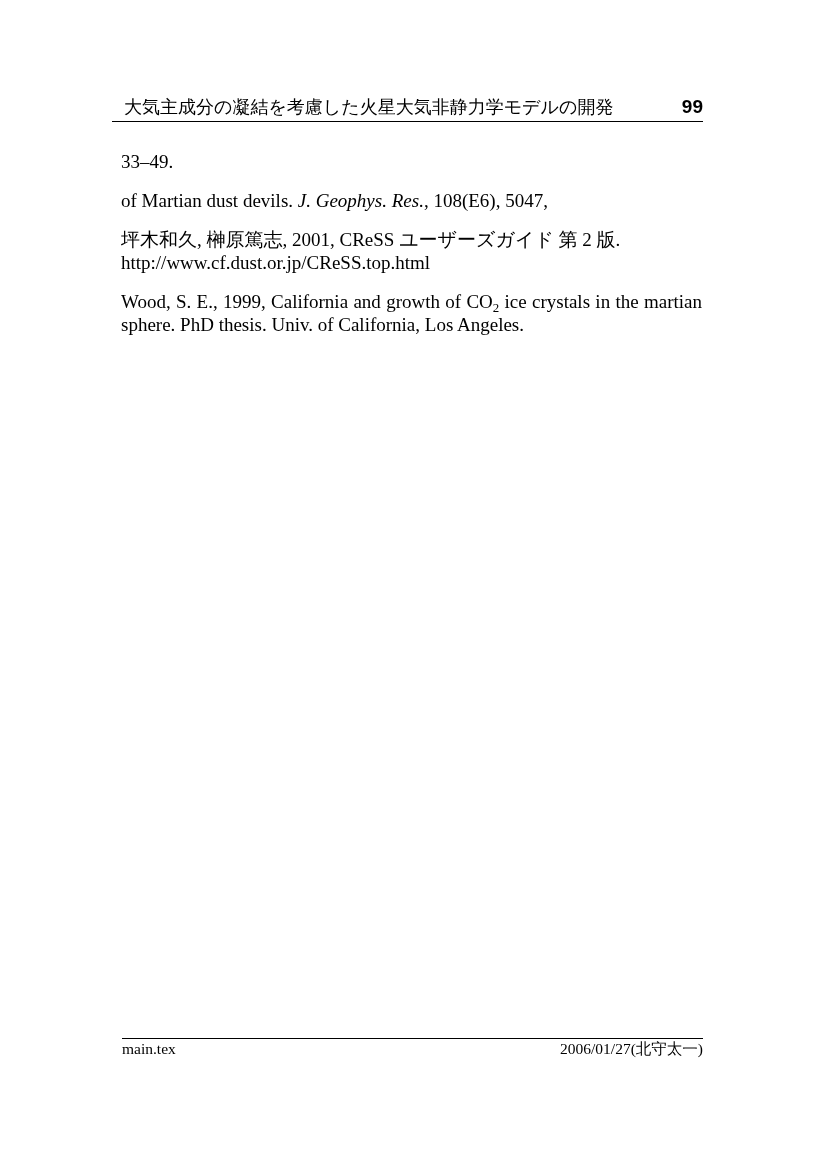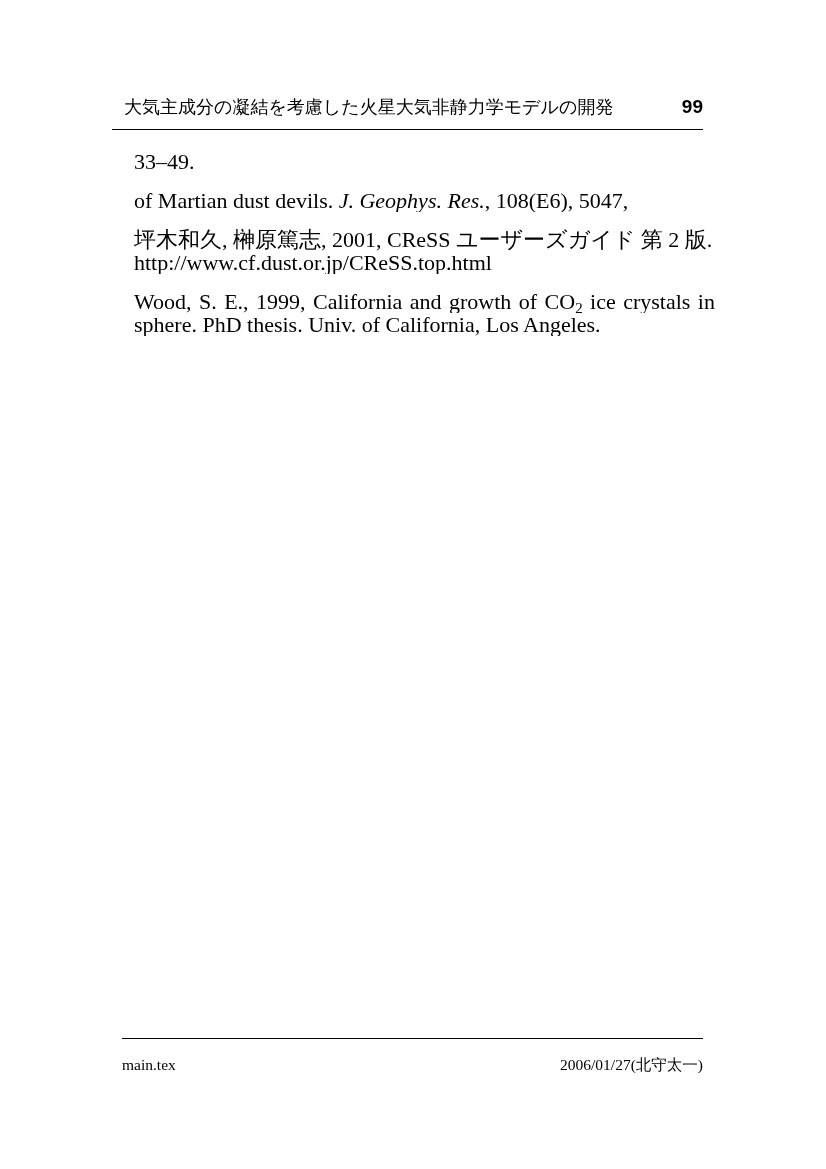--- a/index.html
+++ b/index.html
@@ -14,21 +14,21 @@
     overflow: hidden;
   }
 
   
   .header {
     position: absolute;
     left: 112px;
     top: 97px;
     width: 591px;
     border-bottom: 1.5px solid #000;
-    padding-bottom: 12px;
+    padding-bottom: 4px;
     display: flex;
     justify-content: space-between;
     align-items: flex-end;
   }
   .header-title {
     font-family: "Liberation Sans", "DejaVu Sans", sans-serif;
     font-size: 18px;
     line-height: 20px;
     margin-left: 12px;
     white-space: nowrap;
@@ -36,24 +36,24 @@
   .header-page-number {
     font-family: Liberation Sans, sans-serif;
     font-weight: bold;
     font-size: 19px;
     line-height: 20px;
   }
 
   
   .refs {
     position: absolute;
-    left: 134px;
+    left: 121px;
     top: 150px;
     width: 581px;
-    font-size: 22px;
+    font-size: 19px;
   }
   .ref-item { margin: 0 0 16px 0; }
   .ref-line {
     height: 23px;
     line-height: 23px;
     overflow: hidden;
     white-space: normal;
   }
   
   .ref-line.j { text-align: justify; }
@@ -62,21 +62,21 @@
   .bd { font-weight: normal; }
   .sb { font-size: 68%; position: relative; top: 0.28em; }
 
   
   .footer {
     position: absolute;
     left: 122px;
     top: 1038px;
     width: 581px;
     border-top: 1px solid #000;
-    padding-top: 16px;
+    padding-top: 0;
     display: flex;
     justify-content: space-between;
     align-items: baseline;
     font-size: 15.5px;
     line-height: 19px;
   }
 </style>
 </head>
 <body>
 

